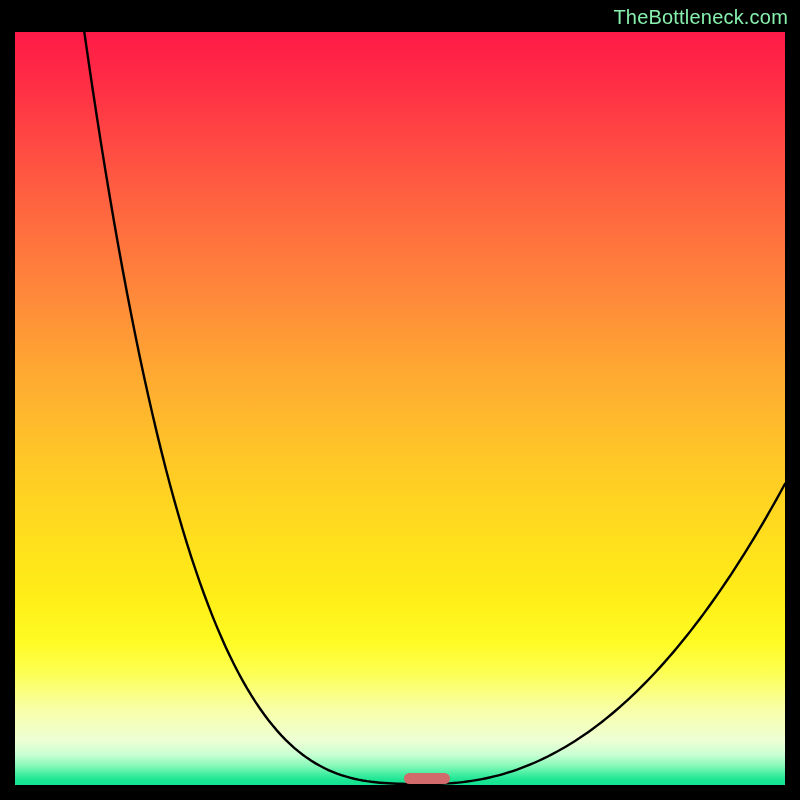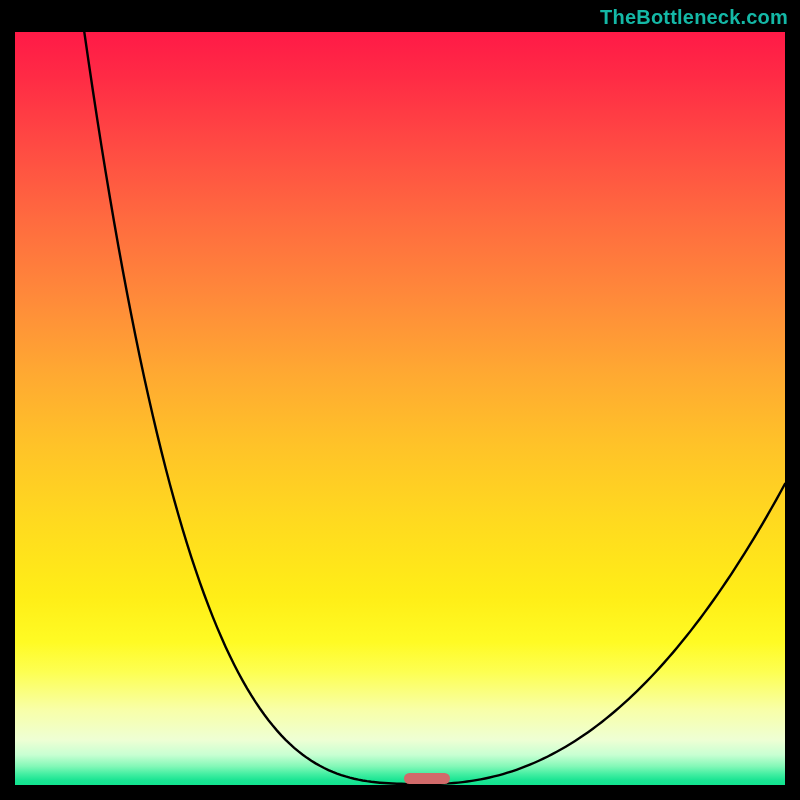--- a/index.html
+++ b/index.html
@@ -65,22 +65,22 @@
     height: 11px;
     border-radius: 6px;
     background: #d16a6a;
   }
   .watermark {
     position: absolute;
     top: 6px;
     right: 12px;
     font-family: Arial, Helvetica, sans-serif;
     font-size: 20px;
-    font-weight: 700;
-    color: #14b8a6;
+    font-weight: 400;
+    color: #86efac;
     letter-spacing: 0.2px;
   }
 </style>
 </head>
 <body>
 
 <div class="frame">
   <div class="watermark">TheBottleneck.com</div>
   <div class="plot">
     <div class="gradient"></div>

